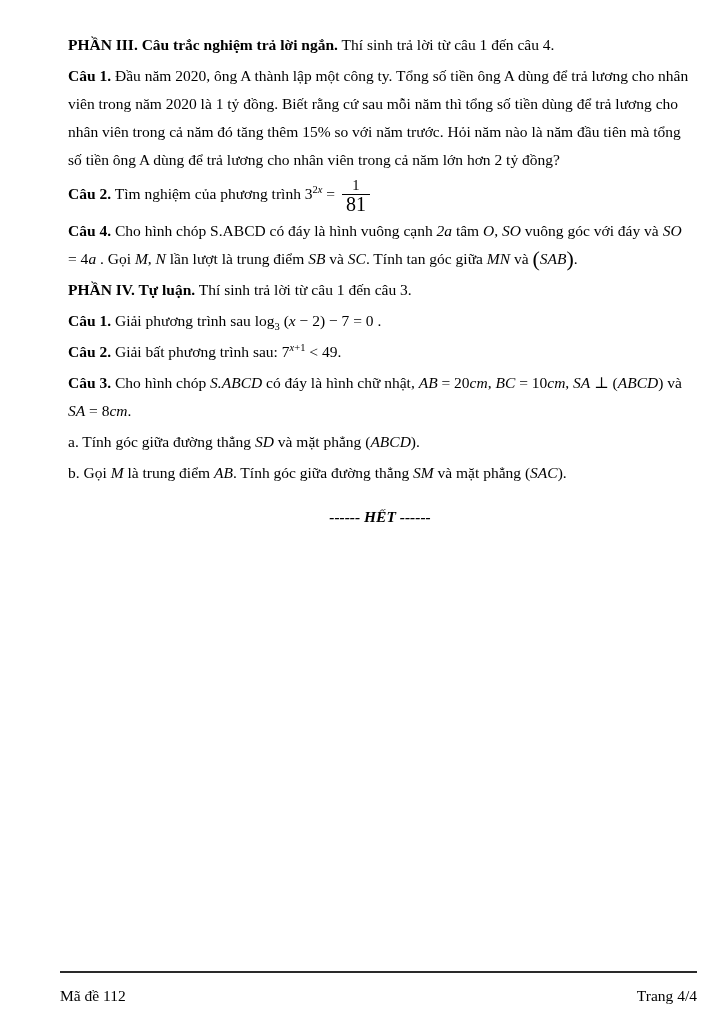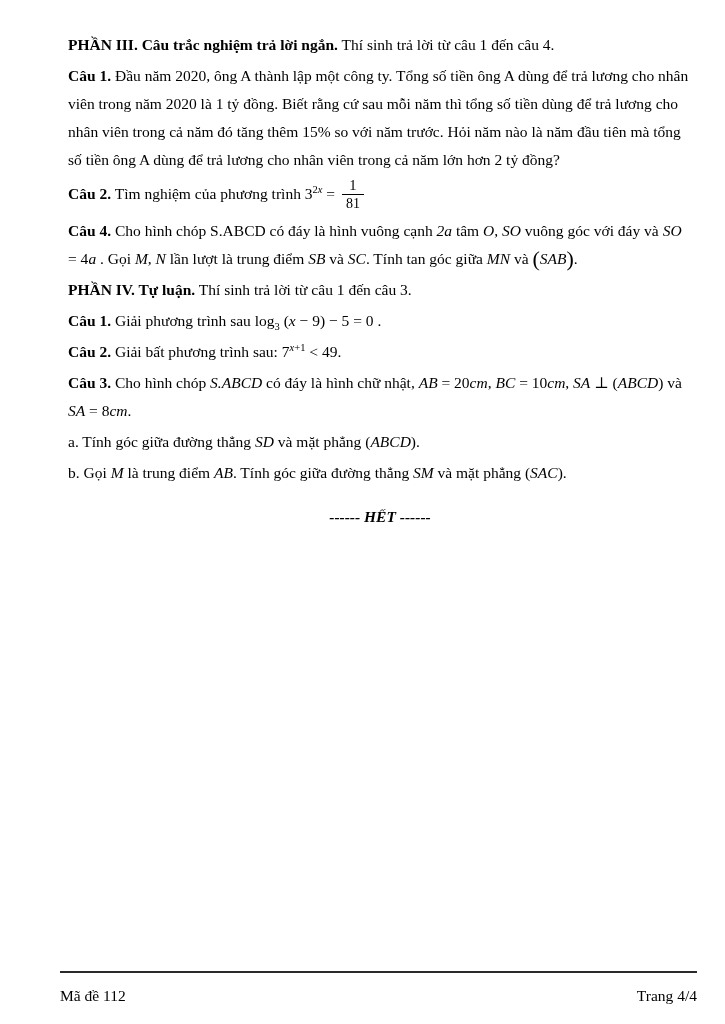--- a/index.html
+++ b/index.html
@@ -16,21 +16,21 @@
   .para{margin:0 0 3px 0;line-height:28px;text-align:left;}
   .para.section{margin-top:3px;}
   .b{font-weight:bold;}
   .i{font-style:italic;}
   .sup{vertical-align:super;font-size:10.5px;line-height:0;}
   .sup.i{font-style:italic;}
   .sub{vertical-align:sub;font-size:10.5px;line-height:0;}
   .sub.i{font-style:italic;}
   .frac{display:inline-block;vertical-align:middle;text-align:center;margin:0 3px 2px 3px;}
   .frac .num{display:block;border-bottom:1px solid #000;padding:0 4px 1px 4px;line-height:16px;font-size:14.5px;}
-  .frac .den{display:block;padding:1px 4px 0 4px;line-height:16px;font-size:14px;}
+  .frac .den{display:block;padding:1px 4px 0 4px;line-height:16px;font-size:20px;}
   .bigp{font-size:22px;vertical-align:-2px;line-height:0;}
   .end-marker{
     text-align:center;
     font-weight:bold;
     font-style:italic;
     line-height:28px;
   }
   .footer{
     position:absolute;
     left:60px;right:28px;top:971px;
@@ -44,21 +44,21 @@
 </head>
 <body>
 
 <div class="page">
   <div class="content">
     <p class="para section"><span class="b">PHẦN III. Câu trắc nghiệm trả lời ngắn.</span><span> Thí sinh trả lời từ câu 1 đến câu 4.</span></p>
     <p class="para"><span class="b">Câu 1.</span><span> Đầu năm 2020, ông A thành lập một công ty. Tổng số tiền ông A dùng để trả lương cho nhân viên trong năm 2020 là 1 tỷ đồng. Biết rằng cứ sau mỗi năm thì tổng số tiền dùng để trả lương cho nhân viên trong cả năm đó tăng thêm 15% so với năm trước. Hỏi năm nào là năm đầu tiên mà tổng số tiền ông A dùng để trả lương cho nhân viên trong cả năm lớn hơn 2 tỷ đồng?</span></p>
     <p class="para"><span class="b">Câu 2.</span><span> Tìm nghiệm của phương trình </span><span>3</span><span class="sup">2</span><span class="sup i">x</span><span> = </span><span class="frac"><span class="num">1</span><span class="den">81</span></span></p>
     <p class="para"><span class="b">Câu 4.</span><span> Cho hình chóp S.ABCD có đáy là hình vuông cạnh </span><span class="i">2a</span><span> tâm </span><span class="i">O</span><span>, </span><span class="i">SO</span><span> vuông góc với đáy và </span><span class="i">SO</span><span> = 4</span><span class="i">a</span><span> . Gọi </span><span class="i">M</span><span>, </span><span class="i">N</span><span> lần lượt là trung điểm </span><span class="i">SB</span><span> và </span><span class="i">SC</span><span>. Tính tan góc giữa </span><span class="i">MN</span><span> và </span><span class="bigp">(</span><span class="i">SAB</span><span class="bigp">)</span><span>.</span></p>
     <p class="para section"><span class="b">PHẦN IV. Tự luận.</span><span> Thí sinh trả lời từ câu 1 đến câu 3.</span></p>
-    <p class="para"><span class="b">Câu 1.</span><span> Giải phương trình sau </span><span>log</span><span class="sub">3</span><span> (</span><span class="i">x</span><span> − 9) − 5 = 0 .</span></p>
+    <p class="para"><span class="b">Câu 1.</span><span> Giải phương trình sau </span><span>log</span><span class="sub">3</span><span> (</span><span class="i">x</span><span> − 2) − 7 = 0 .</span></p>
     <p class="para"><span class="b">Câu 2.</span><span> Giải bất phương trình sau: </span><span>7</span><span class="sup i">x</span><span class="sup">+1</span><span> &lt; 49.</span></p>
     <p class="para"><span class="b">Câu 3.</span><span> Cho hình chóp </span><span class="i">S.ABCD</span><span> có đáy là hình chữ nhật, </span><span class="i">AB</span><span> = 20</span><span class="i">cm</span><span>, </span><span class="i">BC</span><span> = 10</span><span class="i">cm</span><span>, </span><span class="i">SA</span><span> ⊥ (</span><span class="i">ABCD</span><span>) và </span><span class="i">SA</span><span> = 8</span><span class="i">cm</span><span>.</span></p>
     <p class="para"><span>a. Tính góc giữa đường thẳng </span><span class="i">SD</span><span> và mặt phẳng (</span><span class="i">ABCD</span><span>).</span></p>
     <p class="para"><span>b. Gọi </span><span class="i">M</span><span> là trung điểm </span><span class="i">AB</span><span>. Tính góc giữa đường thẳng </span><span class="i">SM</span><span> và mặt phẳng (</span><span class="i">SAC</span><span>).</span></p>
     <p class="end-marker">------ HẾT ------</p>
   </div>
 
   <div class="footer">
     <span>Mã đề 112</span>
     <span>Trang 4/4</span>

